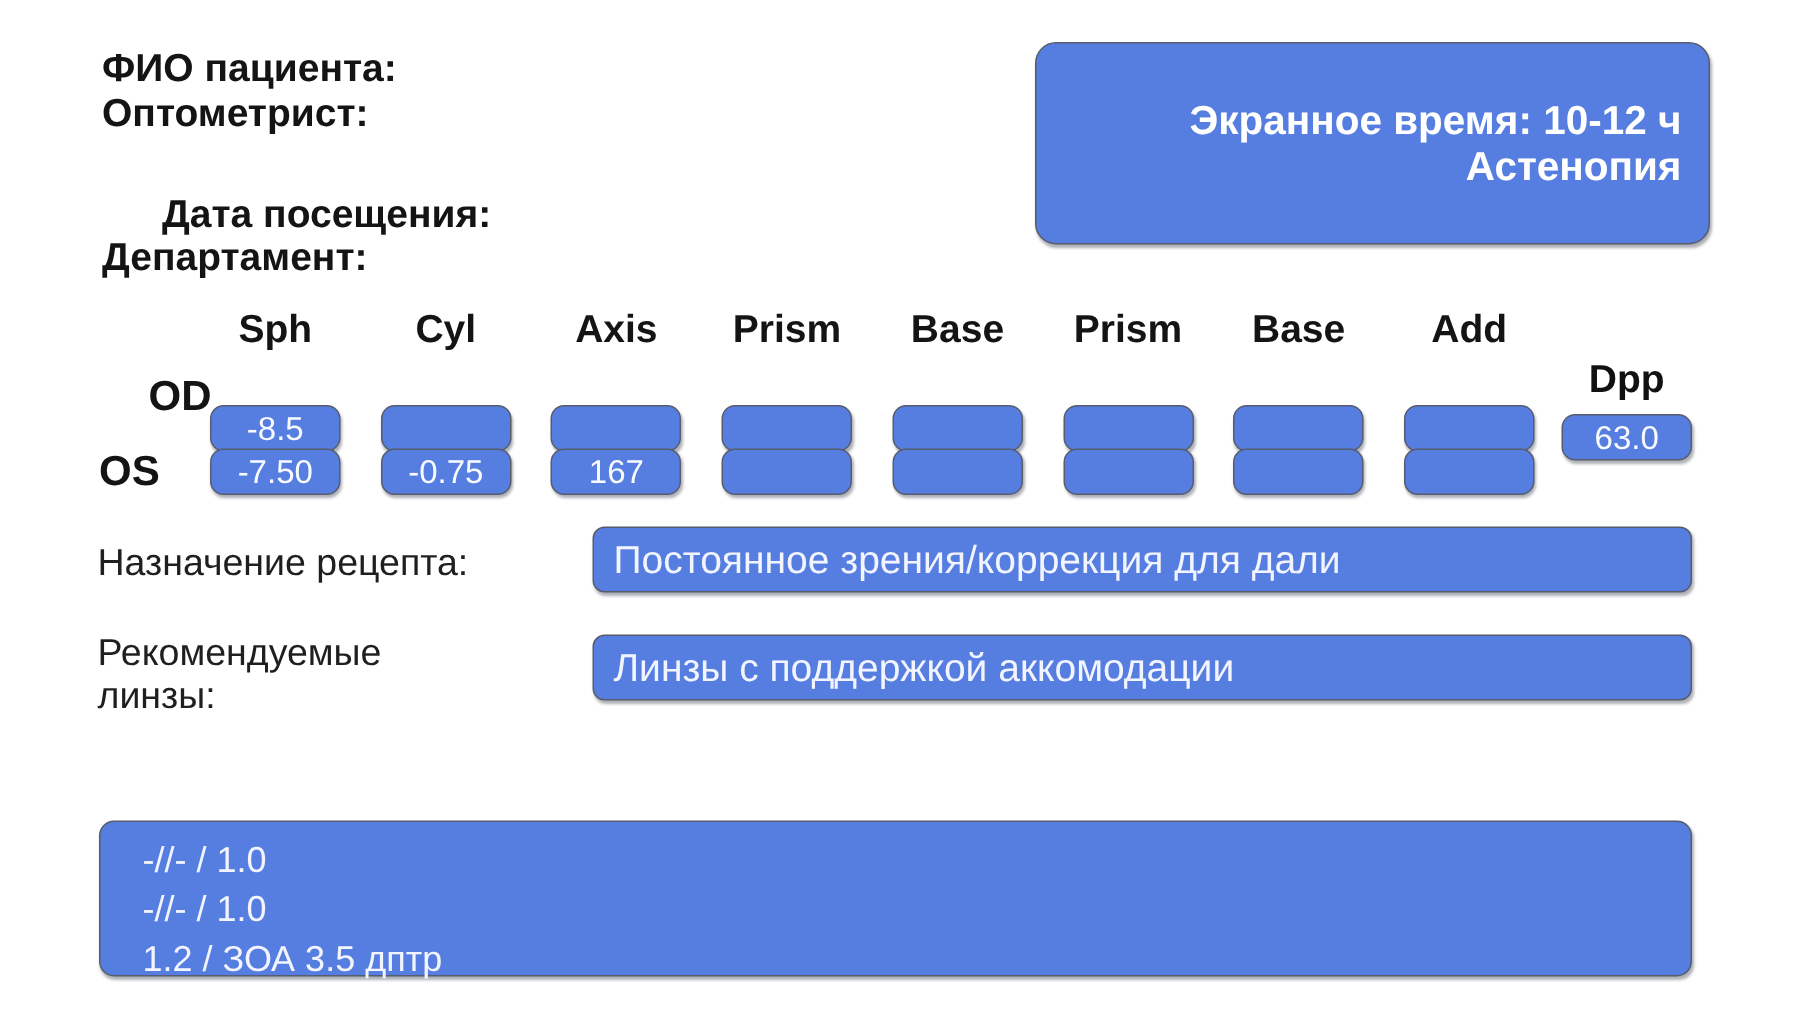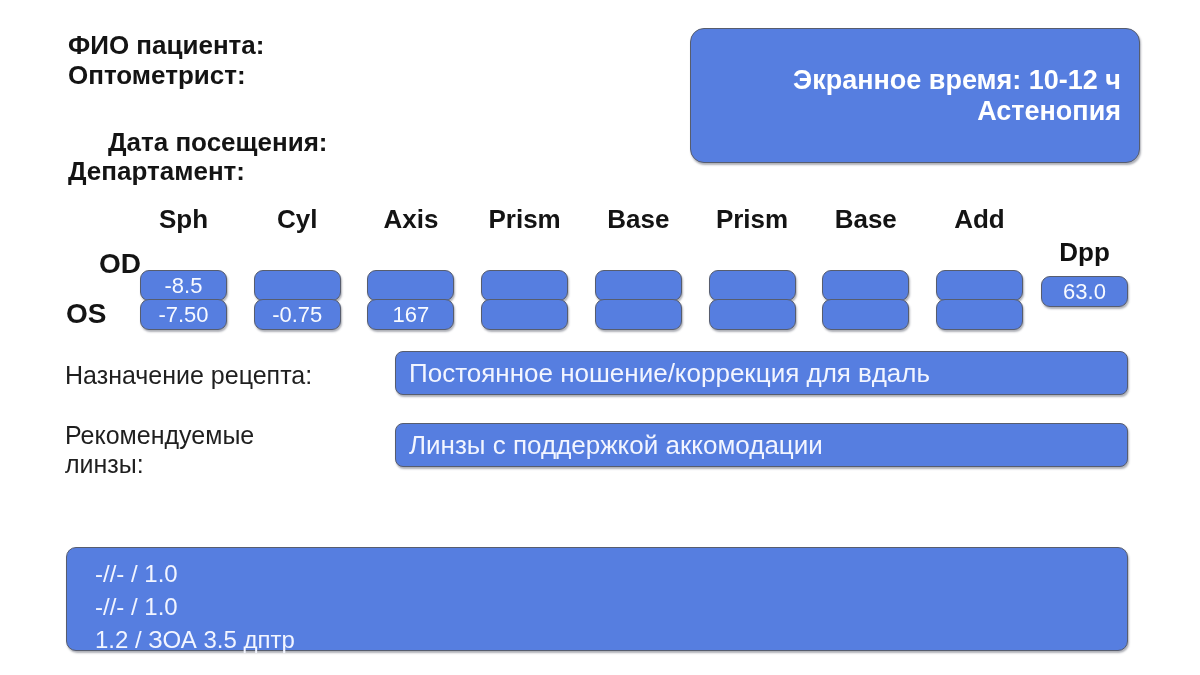--- a/index.html
+++ b/index.html
@@ -127,21 +127,21 @@
       </div>
   </div>
 
   <div class="abs dpp-label">Dpp</div>
   <div class="abs pill blue" style="left:1041px;top:276px;justify-content:center;">
     <span>63.0</span>
   </div>
 
   <div class="abs lbl-reg" style="left:65px;top:361px;">Назначение рецепта:</div>
   <div class="abs blue field-box" style="top:351px;">
-    <span>Постоянное ношение/коррекция для вдаль</span>
+    <span>Постоянное зрения/коррекция для дали</span>
   </div>
 
   <div class="abs lbl-reg" style="left:65px;top:421px;width:270px;line-height:29px;">Рекомендуемые линзы:</div>
   <div class="abs blue field-box" style="top:423px;">
     <span>Линзы с поддержкой аккомодации</span>
   </div>
 
   <div class="abs blue comment-box">
     <div>-//- / 1.0</div>
     <div>-//- / 1.0</div>

